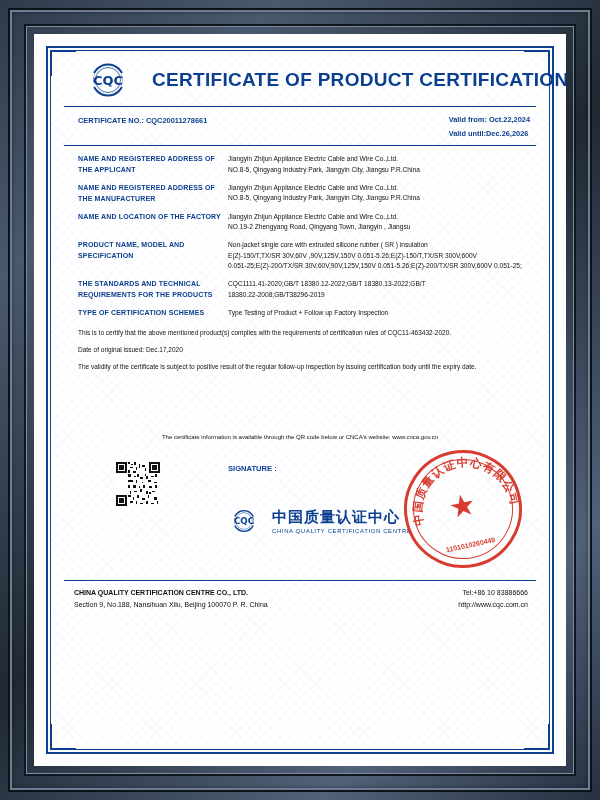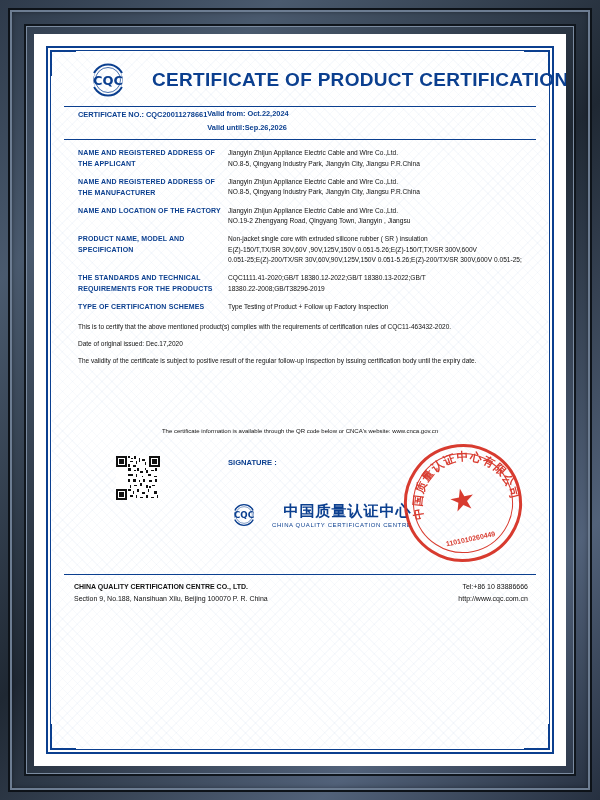--- a/index.html
+++ b/index.html
@@ -113,23 +113,25 @@
   }
   .header-rule {
     margin: 8px 0 0 0;
     height: 1px;
     background: #0b3f8f;
   }
 
   
   .meta-row {
     display: flex;
+    justify-content: space-between;
     align-items: flex-start;
-    margin-top: 0;
+    margin-top: 6px;
     padding: 0 6px 0 14px;
+    gap: 46px;
   }
   .meta-left {
     font-size: 7.4px;
     font-weight: bold;
     color: #0b3f8f;
     padding-top: 3px;
   }
   .meta-right {
     text-align: left;
     font-size: 7.4px;
@@ -236,21 +238,21 @@
     font-weight: bold;
     color: #0b3f8f;
     letter-spacing: 1px;
   }
   .org-en {
     font-size: 6px;
     color: #0b3f8f;
     letter-spacing: .6px;
     margin-top: 2px;
   }
-  .org-text { line-height: 1.2; text-align: right; }
+  .org-text { line-height: 1.2; }
 
   
   .seal {
     position: absolute;
     right: 14px;
     top: -6px;
     width: 118px;
     height: 118px;
     border-radius: 50%;
     border: 3px solid #d52b1e;
@@ -357,21 +359,21 @@
       </div>
       <div class="header-rule"></div>
 
       <div class="meta-row">
         <div class="meta-left">
           <span>CERTIFICATE NO.:</span>
           <span>CQC20011278661</span>
         </div>
         <div class="meta-right">
           <div>Valid from: Oct.22,2024</div>
-          <div>Valid until:Sep.26,2026</div>
+          <div>Valid until:Dec.26,2026</div>
         </div>
       </div>
       <div class="meta-rule"></div>
 
       <div class="fields">
 
         <div class="field">
           <div class="field-label">NAME AND REGISTERED ADDRESS OF THE APPLICANT</div>
           <div class="field-value">
             <span class="ln">Jiangyin Zhijun Appliance Electric Cable and Wire Co.,Ltd.</span>

